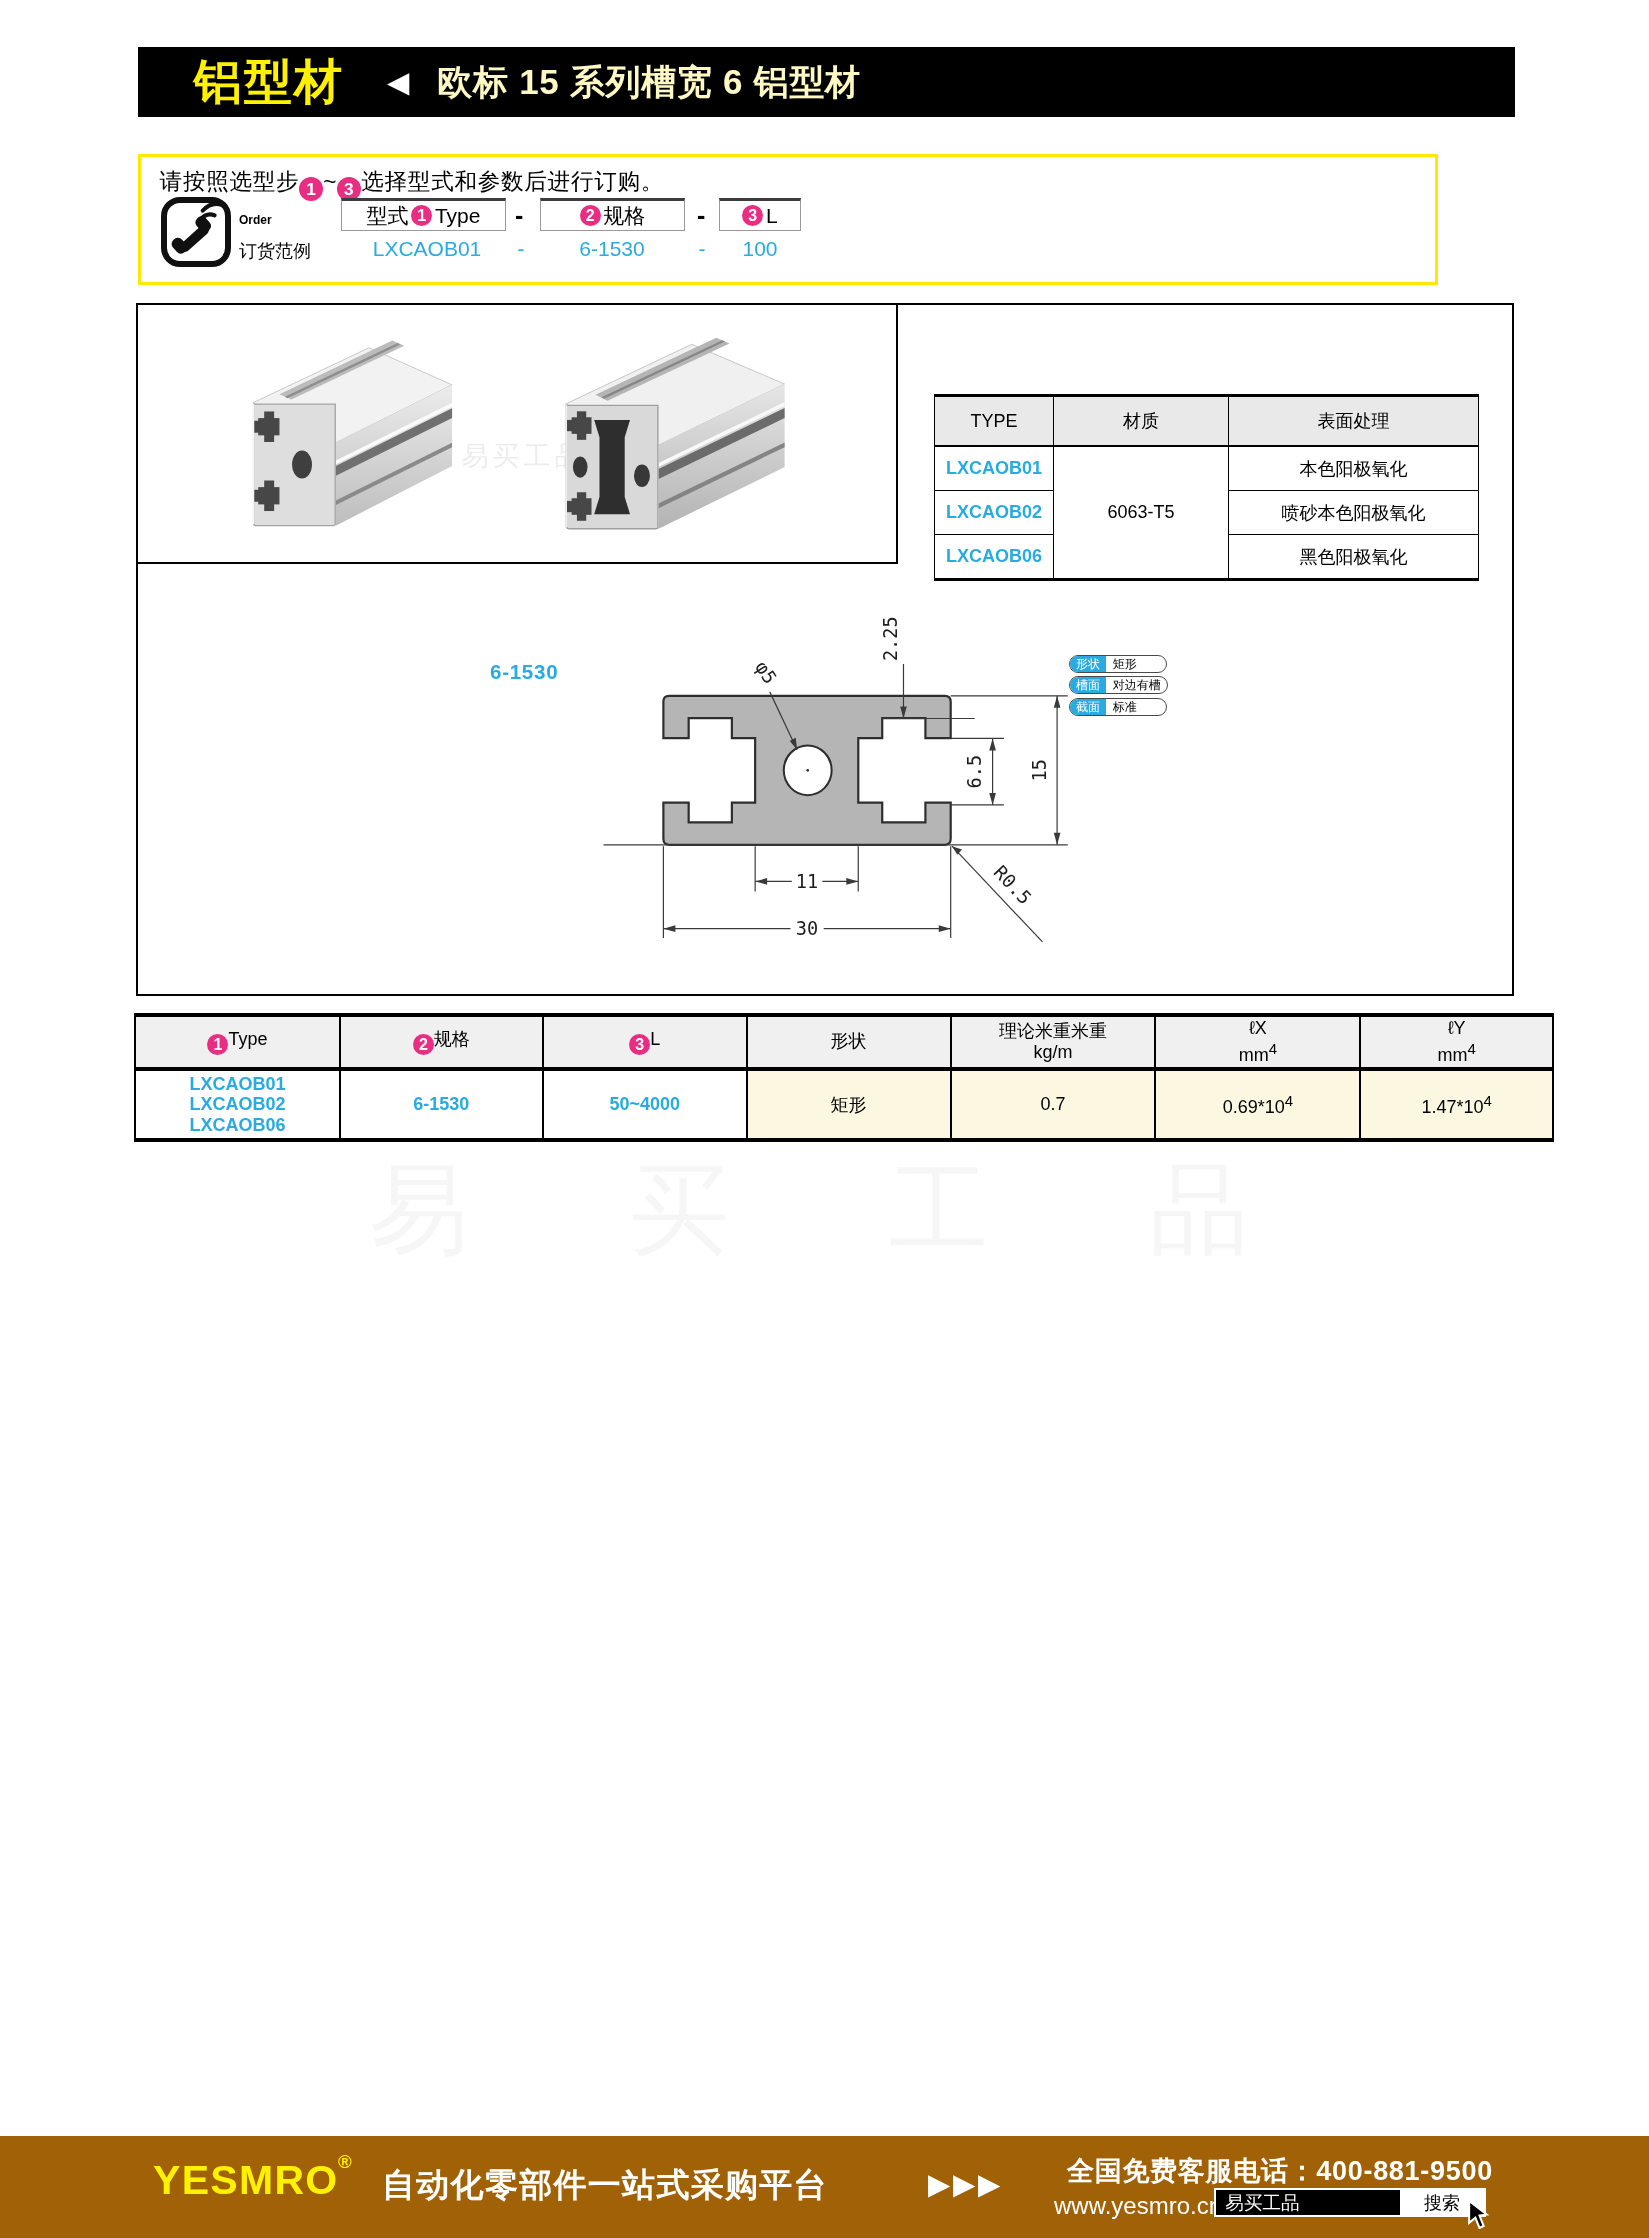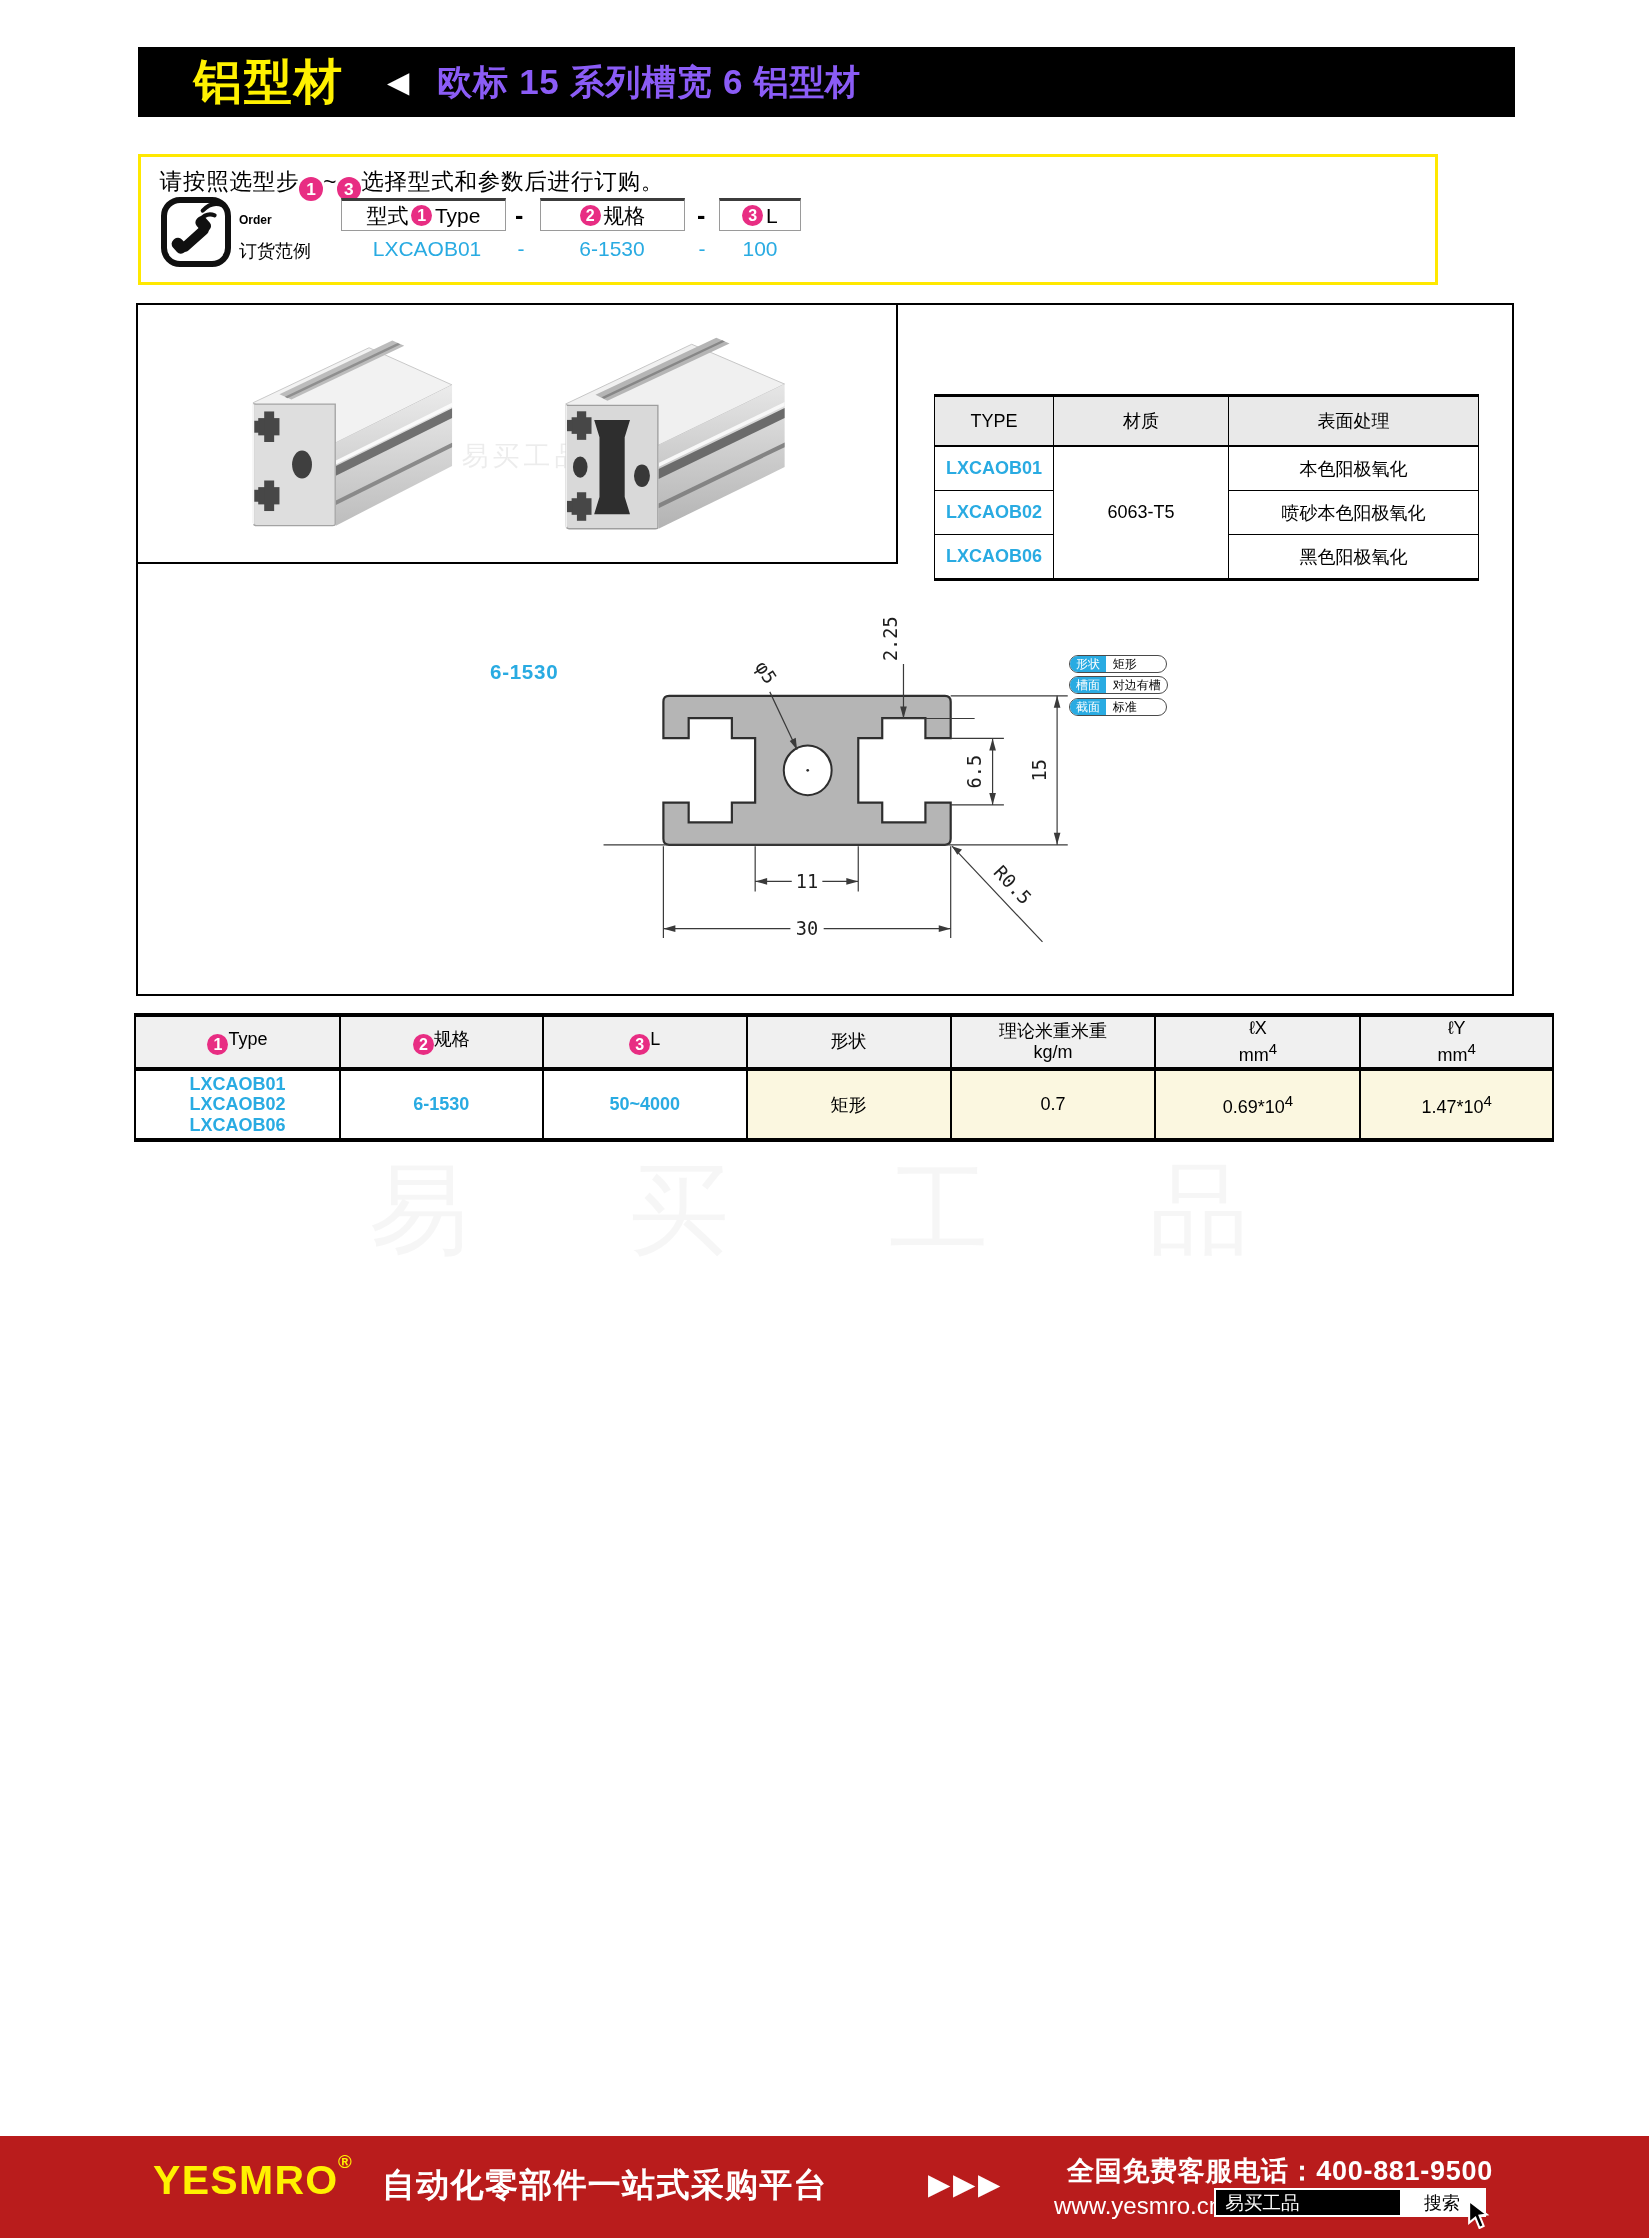--- a/index.html
+++ b/index.html
@@ -4,21 +4,21 @@
 <style>
   html,body{margin:0;padding:0;background:#fff;}
   #page{position:relative;width:1649px;height:2239px;background:#fff;overflow:hidden;
         font-family:"Liberation Sans","DejaVu Sans",sans-serif;color:#000;}
   .abs{position:absolute;}
 
   
   .hdr{left:138px;top:47px;width:1377px;height:70px;background:#000;display:flex;align-items:center;}
   .hdr-cat{color:#FFF100;font-size:48px;font-weight:bold;margin-left:56px;letter-spacing:2px;}
   .hdr-arrow{color:#fff;font-size:29px;margin-left:43px;line-height:1;}
-  .hdr-title{color:#8b5cf6;font-size:35px;font-weight:bold;margin-left:28px;letter-spacing:0.7px;}
+  .hdr-title{color:#fef9c3;font-size:35px;font-weight:bold;margin-left:28px;letter-spacing:0.7px;}
 
   
   .order{left:138px;top:154px;width:1300px;height:131px;border:3.3px solid #FFE800;box-sizing:border-box;background:#fff;}
   .order-note{position:absolute;left:18.6px;top:9.3px;font-size:22.6px;letter-spacing:0.7px;}
   .circ{display:inline-flex;align-items:center;justify-content:center;width:24px;height:24px;border-radius:50%;
         background:#E82D83;color:#fff;font-weight:bold;font-size:17.3px;vertical-align:-5.3px;}
   .circ.sm{width:21px;height:21px;font-size:16px;vertical-align:-4.7px;}
   .order-icon{position:absolute;left:18.6px;top:39px;width:72px;height:72px;}
   .order-lab1{position:absolute;left:98px;top:56px;font-size:12px;font-weight:bold;}
   .order-lab2{position:absolute;left:98px;top:82px;font-size:18px;}
@@ -57,21 +57,21 @@
   .spec-table td{border-left:2px solid #000;border-right:2px solid #000;text-align:center;vertical-align:middle;}
   .spec-table tr.hd td{background:#F0F0F0;height:44px;border-bottom:4px solid #000;line-height:1.2;}
   .spec-table tr.bd td{height:65px;background:#fff;}
   .spec-table tr.bd td.cream{background:#FBF7E0;}
   .spec-table .code{color:#29ABE2;font-weight:bold;line-height:20.6px;}
   .spec-table .blue{color:#29ABE2;font-weight:bold;}
 
   .wm-mid{left:369px;top:1144px;font-size:100px;letter-spacing:160px;color:#000;opacity:0.03;white-space:nowrap;}
 
   
-  .footer{left:0;top:2136px;width:1649px;height:102px;background:#b91c1c;}
+  .footer{left:0;top:2136px;width:1649px;height:102px;background:#a16207;}
   .ft-logo{position:absolute;left:153px;top:21px;color:#FFF100;font-size:41px;font-weight:bold;letter-spacing:1.3px;}
   .ft-reg{position:absolute;left:338px;top:14.6px;color:#FFF100;font-size:18.6px;font-weight:bold;}
   .ft-tag{position:absolute;left:382px;top:27px;color:#fff;font-size:33px;font-weight:bold;letter-spacing:1.3px;}
   .ft-arrows{position:absolute;left:928px;top:31px;color:#fff;font-size:29px;letter-spacing:2.7px;}
   .ft-phone{position:absolute;left:1067px;top:17.3px;color:#fff;font-size:27px;font-weight:bold;letter-spacing:0.7px;}
   .ft-site{position:absolute;left:1054px;top:56px;color:#fff;font-size:24px;}
   .ft-search{position:absolute;left:1214px;top:52px;width:272px;height:29px;border:2px solid #fff;box-sizing:border-box;display:flex;}
   .ft-search .inp{flex:1;background:#000;color:#fff;font-size:18.6px;display:flex;align-items:center;padding-left:9.3px;}
   .ft-search .btn{width:84px;background:#fff;color:#000;font-size:18px;display:flex;align-items:center;justify-content:center;}
   .ft-cursor{position:absolute;left:1467px;top:64px;width:25px;height:29px;}

